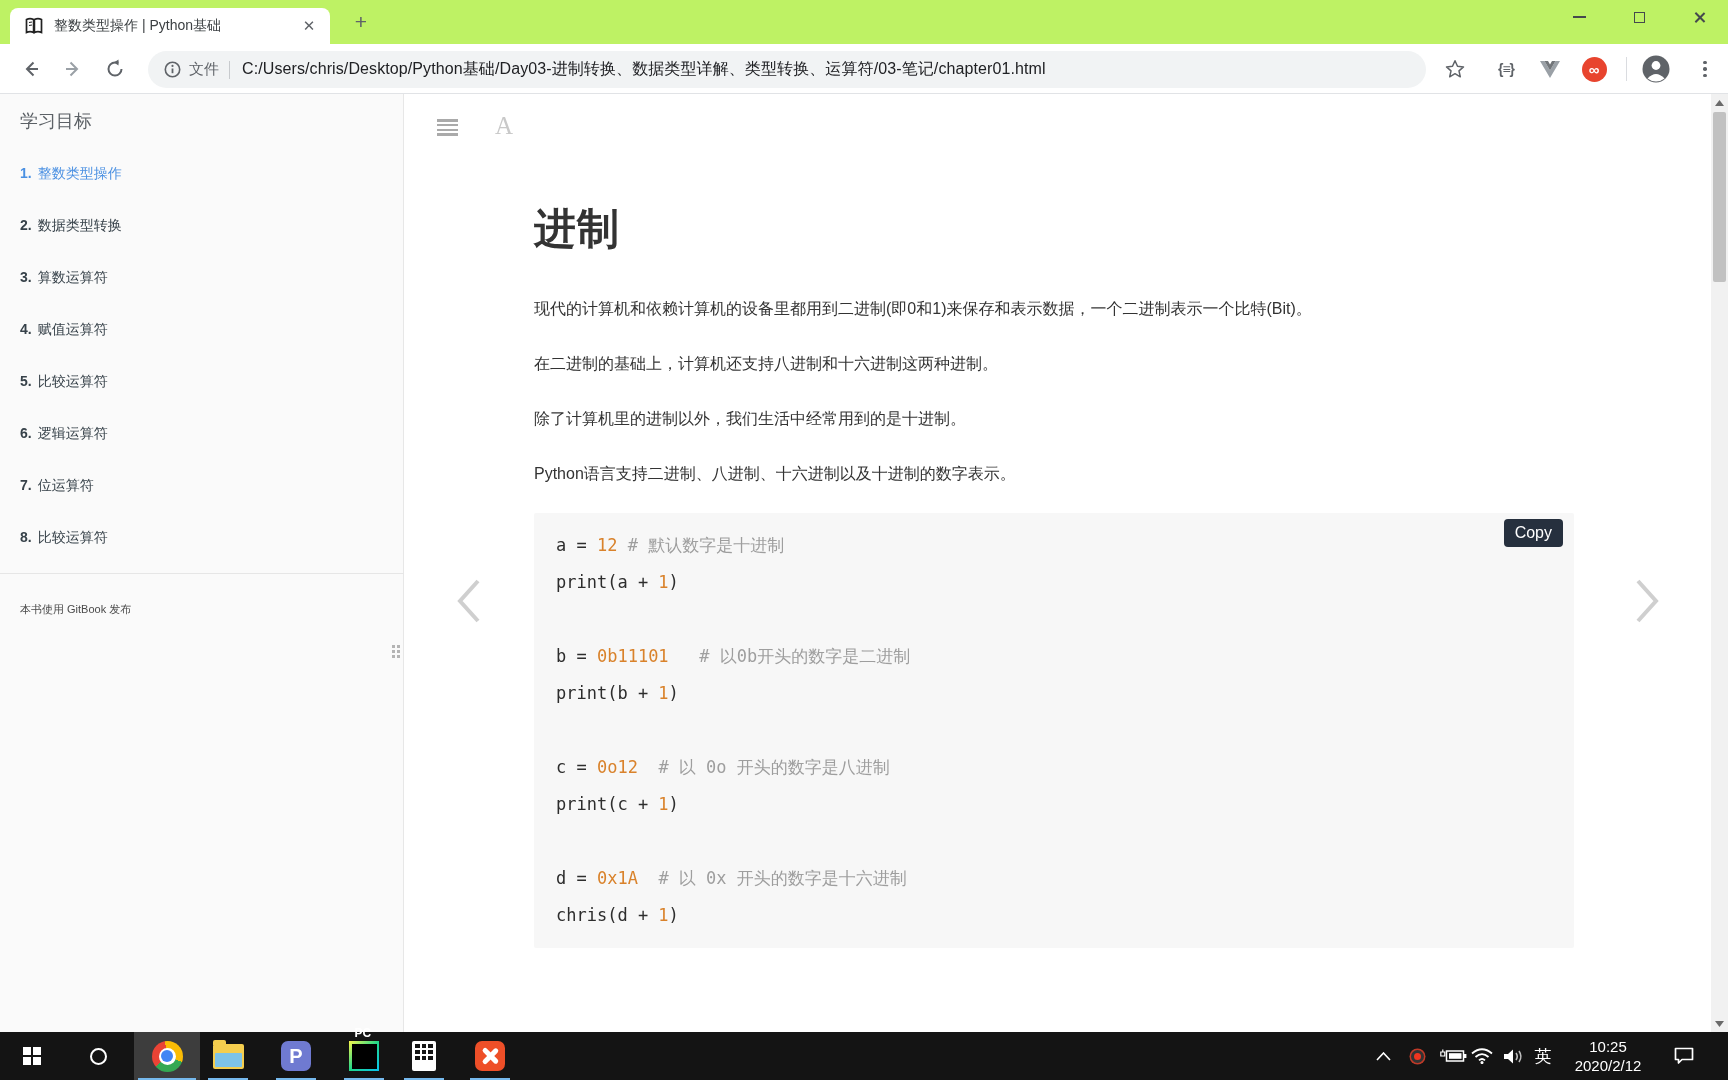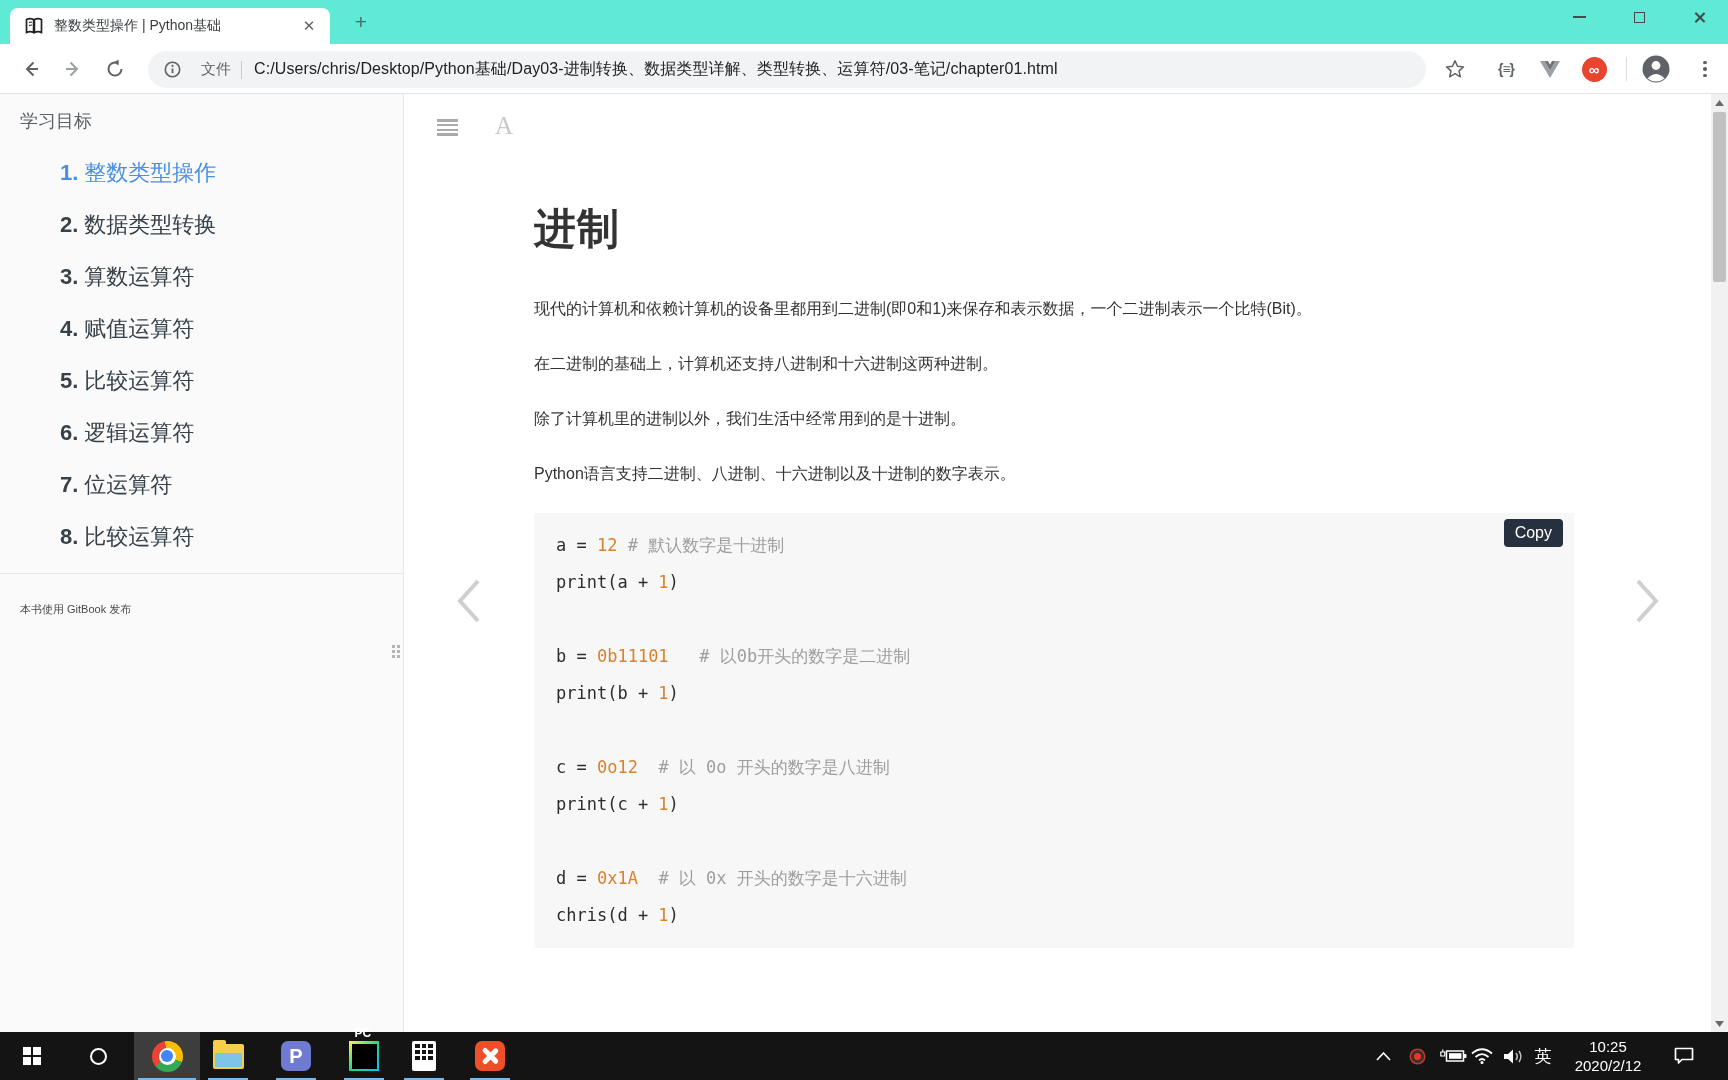--- a/index.html
+++ b/index.html
@@ -1,42 +1,42 @@
 <!DOCTYPE html>
 <html><head>
 <meta charset="utf-8">
 <style>
   * { margin:0; padding:0; box-sizing:border-box; }
   html,body { width:1728px; height:1080px; overflow:hidden; background:#000; }
   body { font-family:"Liberation Sans","DejaVu Sans",sans-serif; }
   .screen { position:relative; width:1728px; height:1080px; background:#fff; overflow:hidden; }
 
   
-  .tabstrip { position:absolute; left:0; top:0; width:1728px; height:44px; background:#5eead4; }
+  .tabstrip { position:absolute; left:0; top:0; width:1728px; height:44px; background:#bef264; }
   .tab { position:absolute; left:10px; top:8px; width:320px; height:36px; background:#fff;
          border-radius:8px 8px 0 0; display:flex; align-items:center; padding:0 10px 0 14px; }
   .tab-title { font-size:14px; color:#3c4043; white-space:nowrap; overflow:hidden; flex:1; margin-left:10px; }
   .tab-close { font-size:15px; color:#5f6368; width:22px; text-align:center; cursor:default; }
   .newtab { position:absolute; left:348px; top:12px; width:26px; height:22px; font-size:21px; color:#5f6368;
             text-align:center; line-height:20px; }
   .wctrl { position:absolute; top:0; width:46px; height:34px; display:flex; align-items:center; justify-content:center; }
   .wc-min  { left:1556px; } .wc-max { left:1616px; } .wc-close { left:1676px; }
   .wc-bar  { width:13px; height:2px; background:#45494d; }
   .wc-sq   { width:11px; height:11px; border:1.5px solid #45494d; }
   .wc-x    { position:relative; width:13px; height:13px; }
   .wc-x::before,.wc-x::after { content:""; position:absolute; left:6px; top:0; width:1.8px; height:13px; background:#45494d; }
   .wc-x::before { transform:rotate(45deg);} .wc-x::after { transform:rotate(-45deg);}
 
   
   .toolbar { position:absolute; left:0; top:44px; width:1728px; height:50px; background:#fff;
              border-bottom:1px solid #e1e3e6; }
   .navbtn { position:absolute; top:10px; width:30px; height:30px; display:flex; align-items:center; justify-content:center; }
   .omnibox { position:absolute; left:148px; top:7px; width:1278px; height:37px; background:#f1f3f4;
              border-radius:19px; display:flex; align-items:center; padding:0 16px; }
-  .omni-scheme { font-size:15px; color:#5f6368; margin:0 10px 0 20px; }
+  .omni-scheme { font-size:15px; color:#5f6368; margin:0 10px 0 8px; }
   .omni-sep { width:1px; height:18px; background:#c7cacd; margin-right:12px; }
   .omni-url { font-size:16px; color:#202124; white-space:nowrap; overflow:hidden; letter-spacing:0.1px; }
   .starbtn { position:absolute; left:1440px; top:10px; width:30px; height:30px; display:flex; align-items:center; justify-content:center; }
   .ext { position:absolute; top:10px; width:32px; height:30px; display:flex; align-items:center; justify-content:center; }
   .ext-json { left:1490px; font-size:14px; color:#5f6368; font-weight:bold; letter-spacing:-1px;}
   .ext-v { left:1534px; }
   .ext-inf { left:1578px; }
   .inf-circle { width:25px; height:25px; border-radius:50%; background:#e8442e; color:#fff; font-size:15px; font-weight:bold;
                 display:flex; align-items:center; justify-content:center; }
   .tb-sep { position:absolute; left:1626px; top:13px; width:1px; height:24px; background:#dadce0; }
@@ -45,21 +45,21 @@
            align-items:center; justify-content:center; gap:3px; }
   .kebab i { width:3.5px; height:3.5px; border-radius:50%; background:#5f6368; }
 
   
   .page { position:absolute; left:0; top:94px; width:1728px; height:938px; background:#fff; }
 
   .sidebar { position:absolute; left:0; top:0; width:404px; height:938px; background:#fafafa;
              border-right:1px solid #e7e7e7; }
   .toc { padding:16px 0 0 20px; }
   .toc-header { font-size:18px; color:#5c6166; height:22px; line-height:22px; }
-  .toc-item { margin-top:30px; height:22px; line-height:22px; font-size:22px; color:#364149; cursor:pointer;margin-left:40px; }
+  .toc-item { margin-top:30px; height:22px; line-height:22px; font-size:14px; color:#364149; cursor:pointer; }
   .toc-item b { font-weight:bold; margin-right:6px; }
   .toc-item.active { color:#4a90e2; }
   .toc-divider { margin-top:25px; margin-left:-20px; width:404px; height:0; border-top:1px solid #e6e6e6; }
   .toc-footer { margin-top:24px; height:22px; line-height:22px; font-size:11px; color:#4a4a4a; }
   .drag-dots { position:absolute; left:392px; top:551px; width:9px; height:18px; display:grid;
                grid-template-columns:3px 3px; grid-auto-rows:3px; gap:2px 2px; }
   .drag-dots i { background:#b4b4b4; }
 
   .main { position:absolute; left:405px; top:0; width:1323px; height:938px; background:#fff; }
   .gb-bars { position:absolute; left:32px; top:25px; width:21px; height:17px; display:flex; flex-direction:column; justify-content:space-between; cursor:pointer;}

